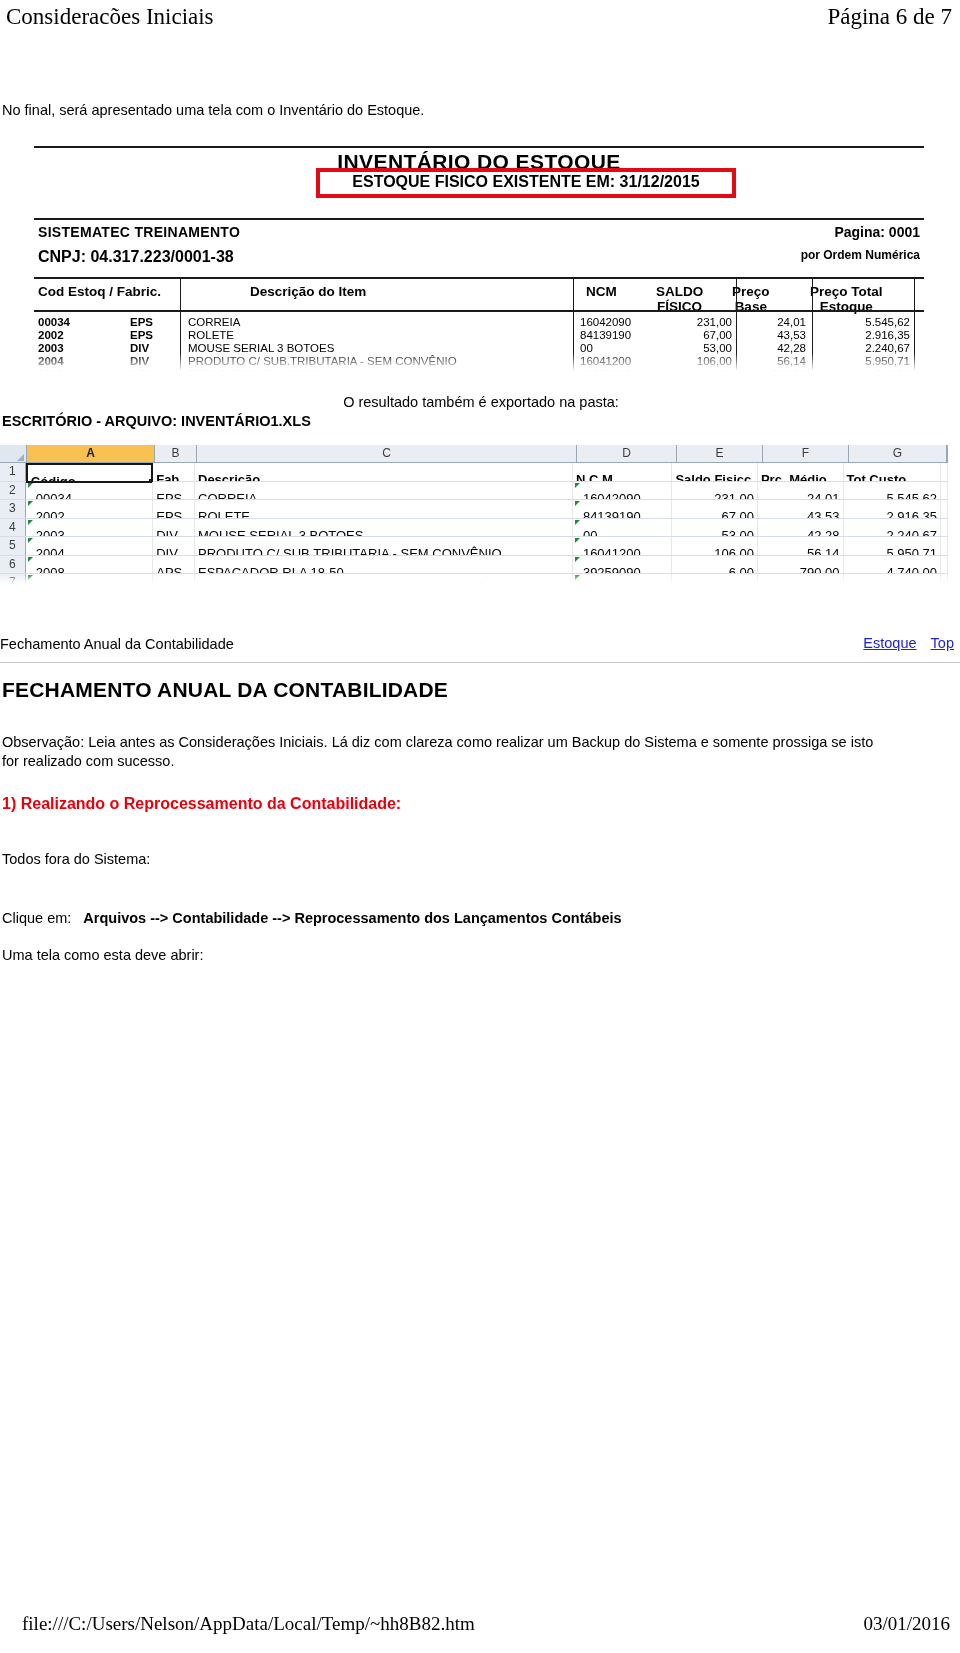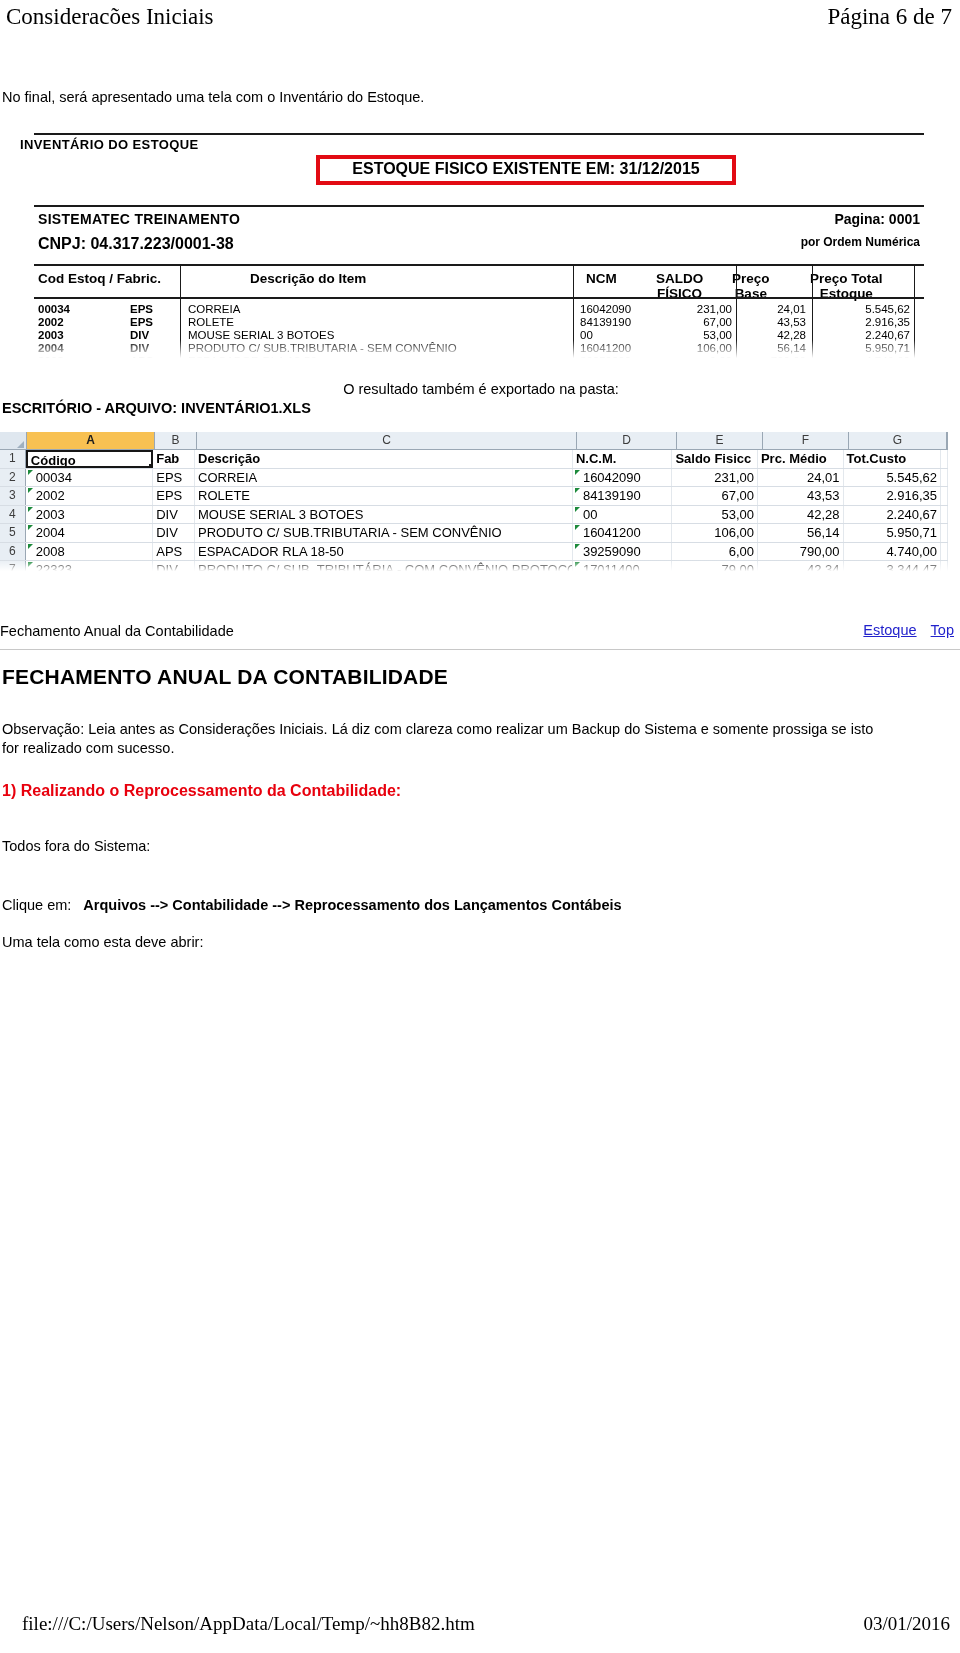--- a/index.html
+++ b/index.html
@@ -59,21 +59,21 @@
     position: absolute;
     right: 18px;
     top: 0px;
     white-space: nowrap;
   }
 
   
   .content {
     position: absolute;
     left: 0px;
-    top: 88px;
+    top: 101px;
     width: 960px;
   }
   .para {
     font-size: 14.5px;
     line-height: 19px;
     margin: 0 0 0 2px;
     padding: 0;
   }
   .para.spaced { margin-top: 18px; text-align: center; }
   .bold { font-weight: bold; }
@@ -132,23 +132,23 @@
   .rep-line { position: absolute; background: #1a1a1a; }
   .rep-top-rule { left: 14px; top: 14px; width: 890px; height: 2px; }
   .rep-rule2 { left: 14px; top: 86px; width: 890px; height: 2px; }
   .rep-rule3 { left: 14px; top: 145px; width: 890px; height: 2px; }
   .rep-rule4 { left: 14px; top: 178px; width: 890px; height: 2px; }
 
   .rep-title {
     position: absolute;
     left: 0; top: 18px;
     width: 918px;
-    text-align: left;
+    text-align: center;
     font-weight: bold;
-    font-size: 13px;
+    font-size: 21px;
     letter-spacing: 0.4px;
   }
   .rep-subtitle-box {
     position: absolute;
     left: 296px;
     top: 36px;
     width: 420px;
     height: 30px;
     border: 4px solid #e20a13;
     box-sizing: border-box;
@@ -305,21 +305,21 @@
     background: #e8eef4;
     border-right: 1px solid #9aa7b4;
     text-align: center;
     font-size: 12px;
     color: #3c3c3c;
     box-sizing: border-box;
   }
   .xl-c {
     border-right: 1px solid #e3e8ed;
     box-sizing: border-box;
-    padding: 0 3px;
+    padding: 8px 3px;
     overflow: hidden;
   }
   .xl-row.header-row .xl-c { font-weight: bold; }
   .xl-row.header-row .xl-c.a-cell {
     border: 2px solid #161616;
     position: relative;
   }
   .xl-row.header-row .xl-c.a-cell::after {
     content: "";
     position: absolute;

